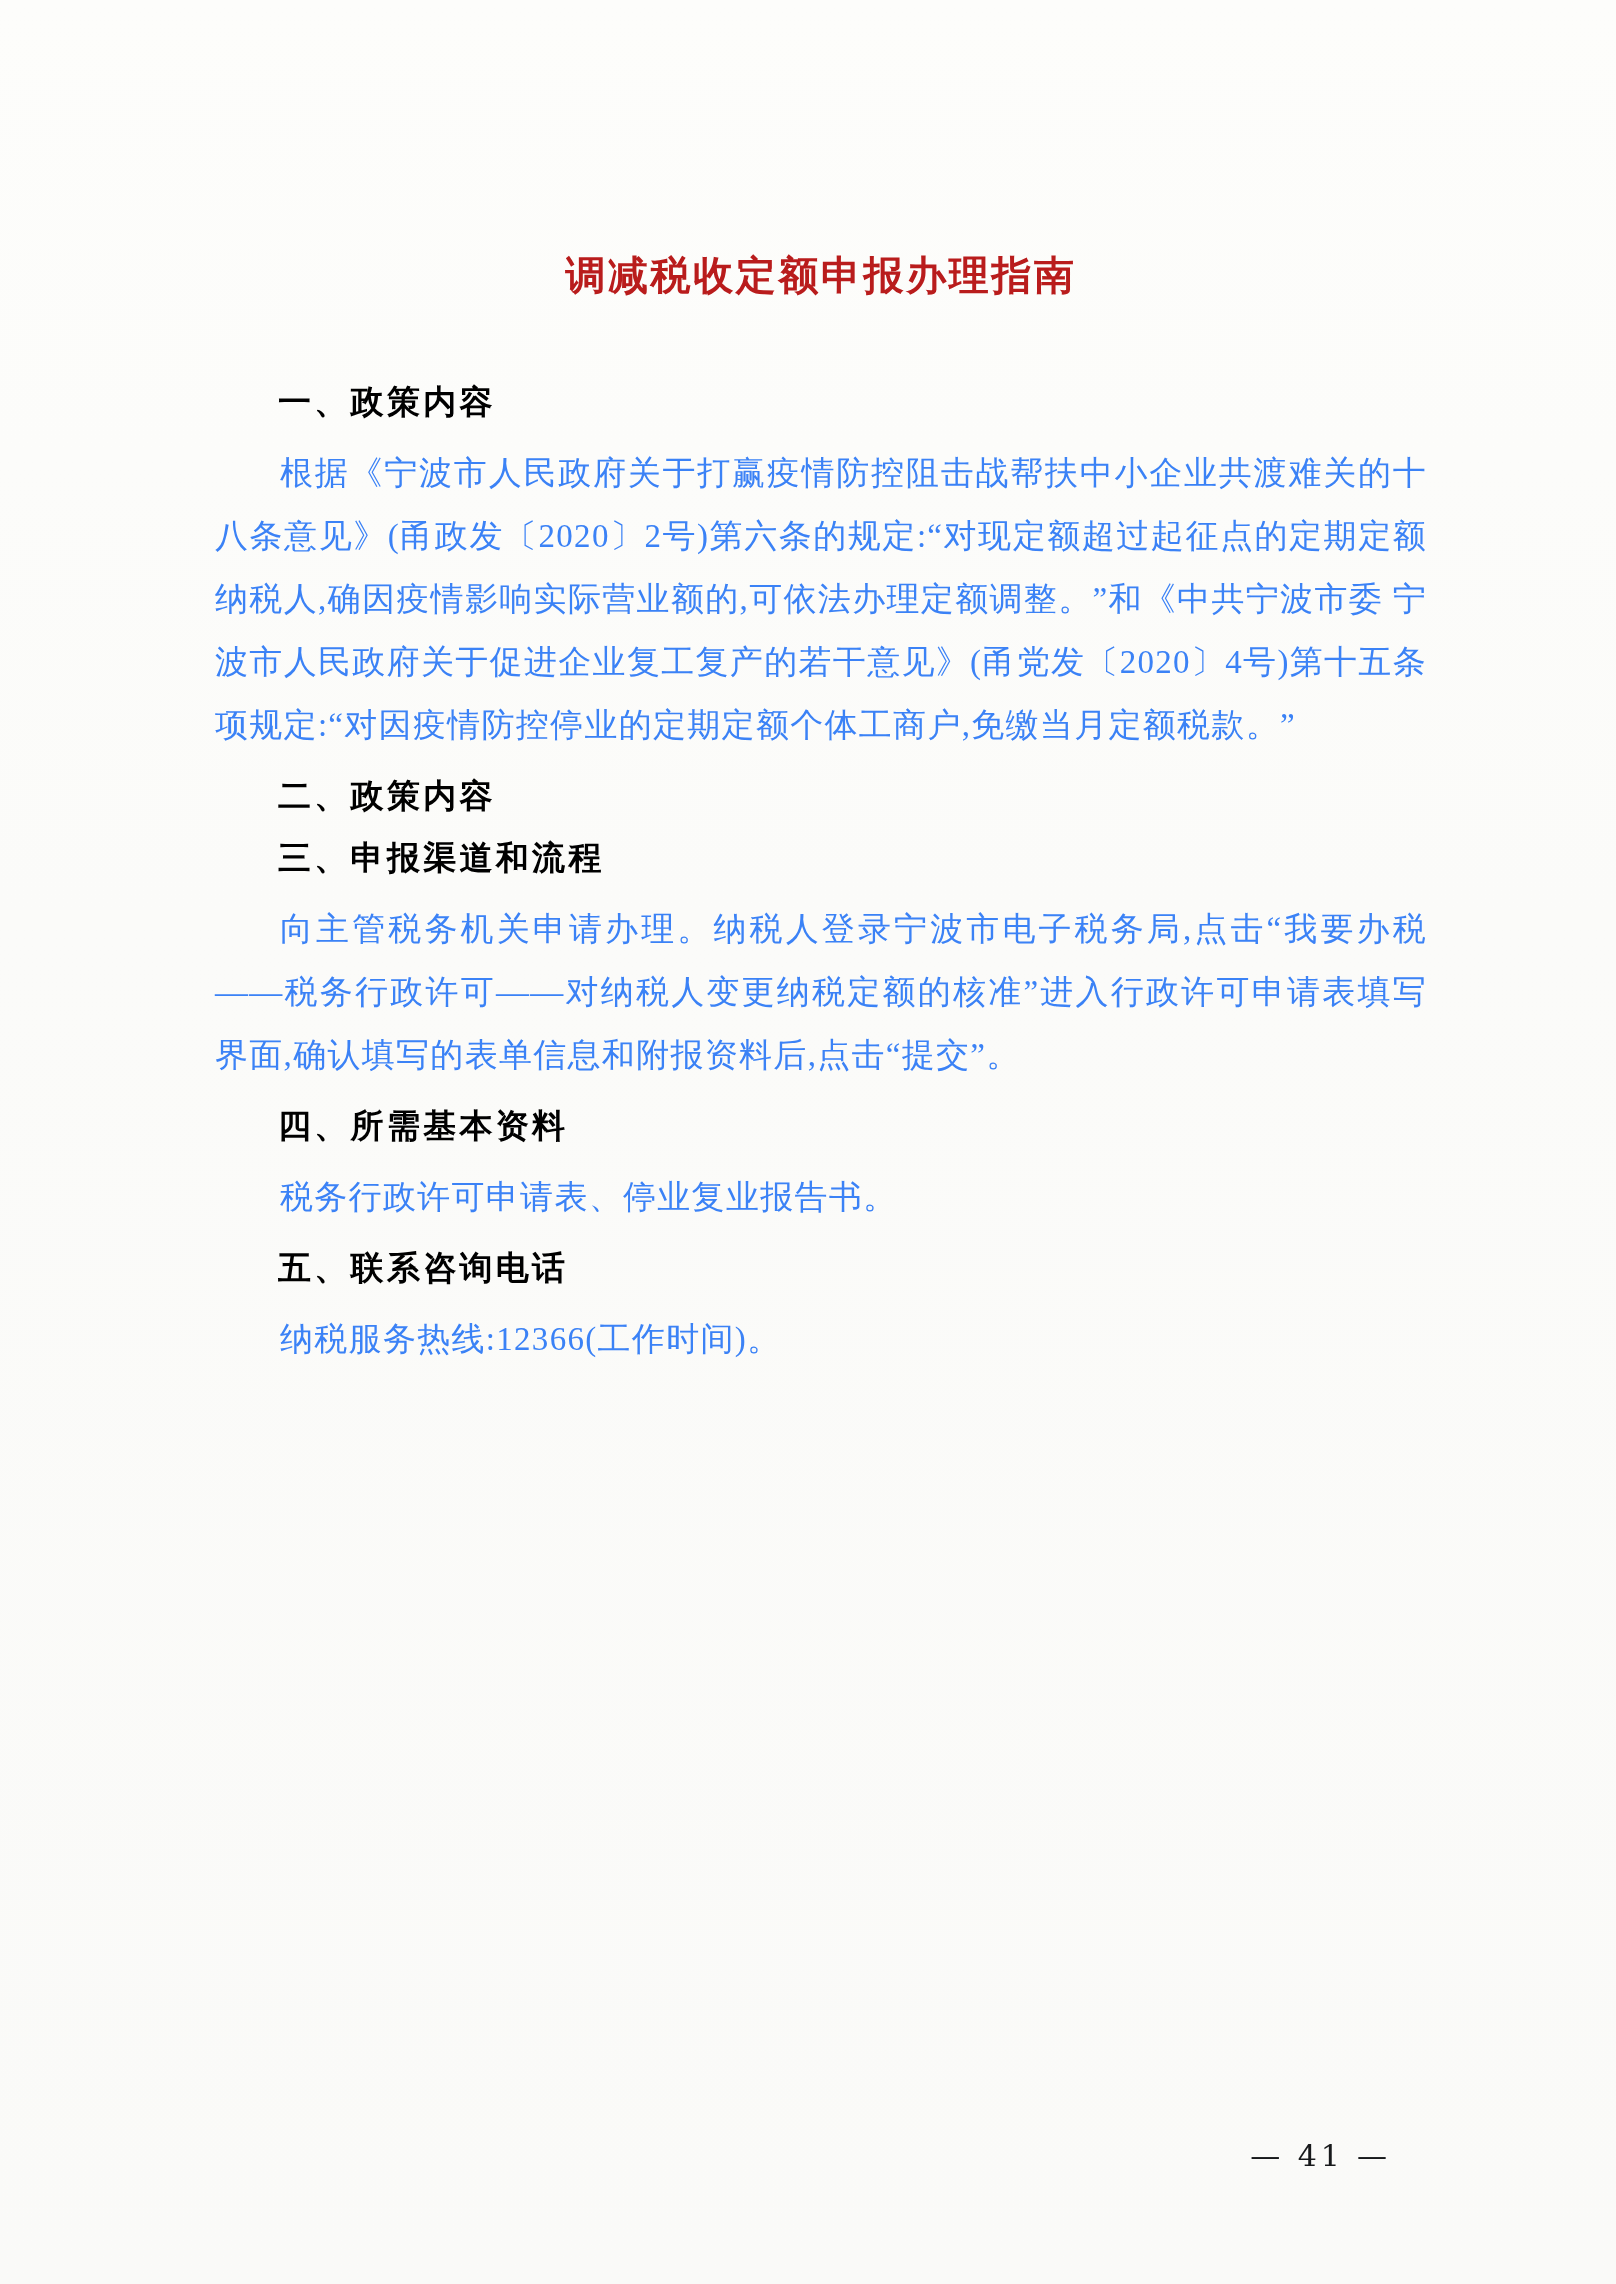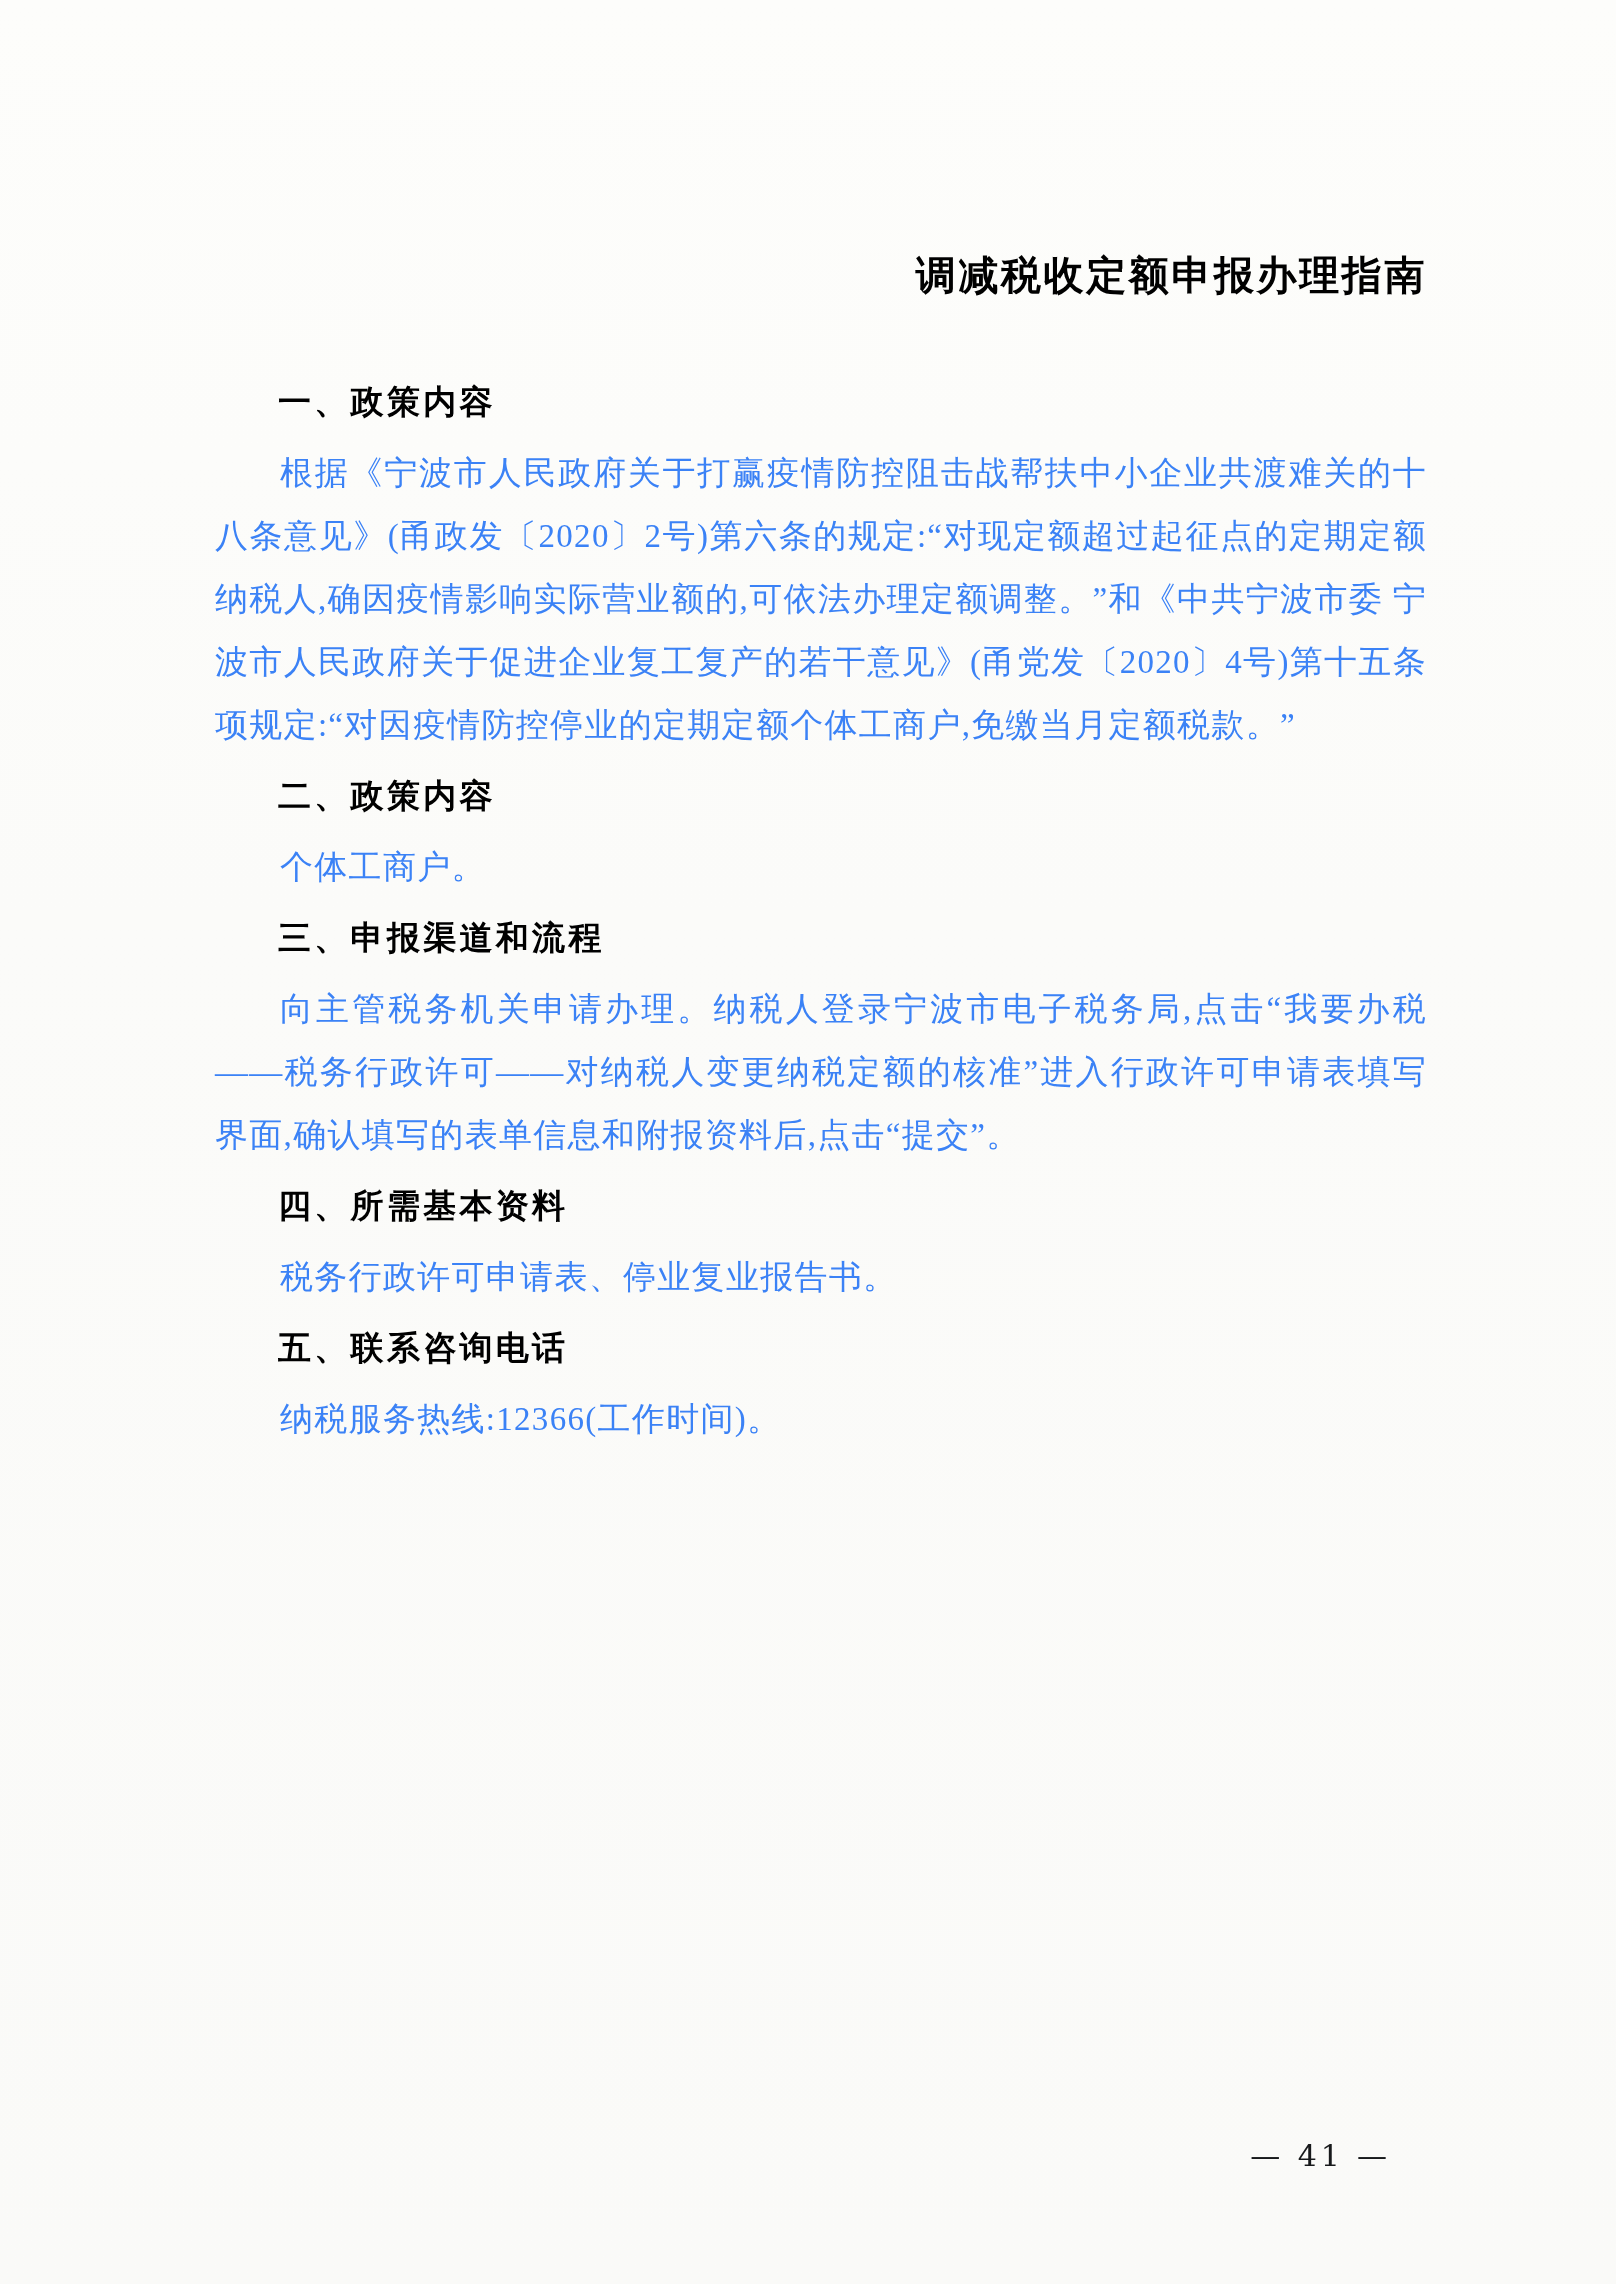--- a/index.html
+++ b/index.html
@@ -27,22 +27,22 @@
     position: absolute;
     left: 215px;
     top: 248px;
     width: 1212px;
   }
   .doc-title {
     font-family: "DejaVu Serif", serif;
     font-weight: bold;
     font-size: 40px;
     letter-spacing: 2.6px;
-    text-align: right;
-    color: #000000;
+    text-align: center;
+    color: #b91c1c;
     margin: 0 0 77px 0;
   }
   .heading {
     font-family: "DejaVu Serif", serif;
     font-weight: bold;
     font-size: 33px;
     letter-spacing: 3.3px;
     color: #000000;
     margin: 0 0 17px 0;
     text-indent: 63px;
@@ -85,21 +85,20 @@
 
     <h1 class="doc-title">调减税收定额申报办理指南</h1>
 
     <div class="section-block">
       <div class="heading">一、政策内容</div>
       <p class="para">根据《宁波市人民政府关于打赢疫情防控阻击战帮扶中小企业共渡难关的十八条意见》(甬政发〔2020〕2号)第六条的规定:“对现定额超过起征点的定期定额纳税人,确因疫情影响实际营业额的,可依法办理定额调整。”和《中共宁波市委 宁波市人民政府关于促进企业复工复产的若干意见》(甬党发〔2020〕4号)第十五条项规定:“对因疫情防控停业的定期定额个体工商户,免缴当月定额税款。”</p>
     </div>
 
     <div class="section-block">
       <div class="heading">二、政策内容</div>
-      <p class="para tight">个体工商户。</p>
     </div>
 
     <div class="section-block">
       <div class="heading">三、申报渠道和流程</div>
       <p class="para">向主管税务机关申请办理。纳税人登录宁波市电子税务局,点击“我要办税——税务行政许可——对纳税人变更纳税定额的核准”进入行政许可申请表填写界面,确认填写的表单信息和附报资料后,点击“提交”。</p>
     </div>
 
     <div class="section-block">
       <div class="heading">四、所需基本资料</div>
       <p class="para tight">税务行政许可申请表、停业复业报告书。</p>

